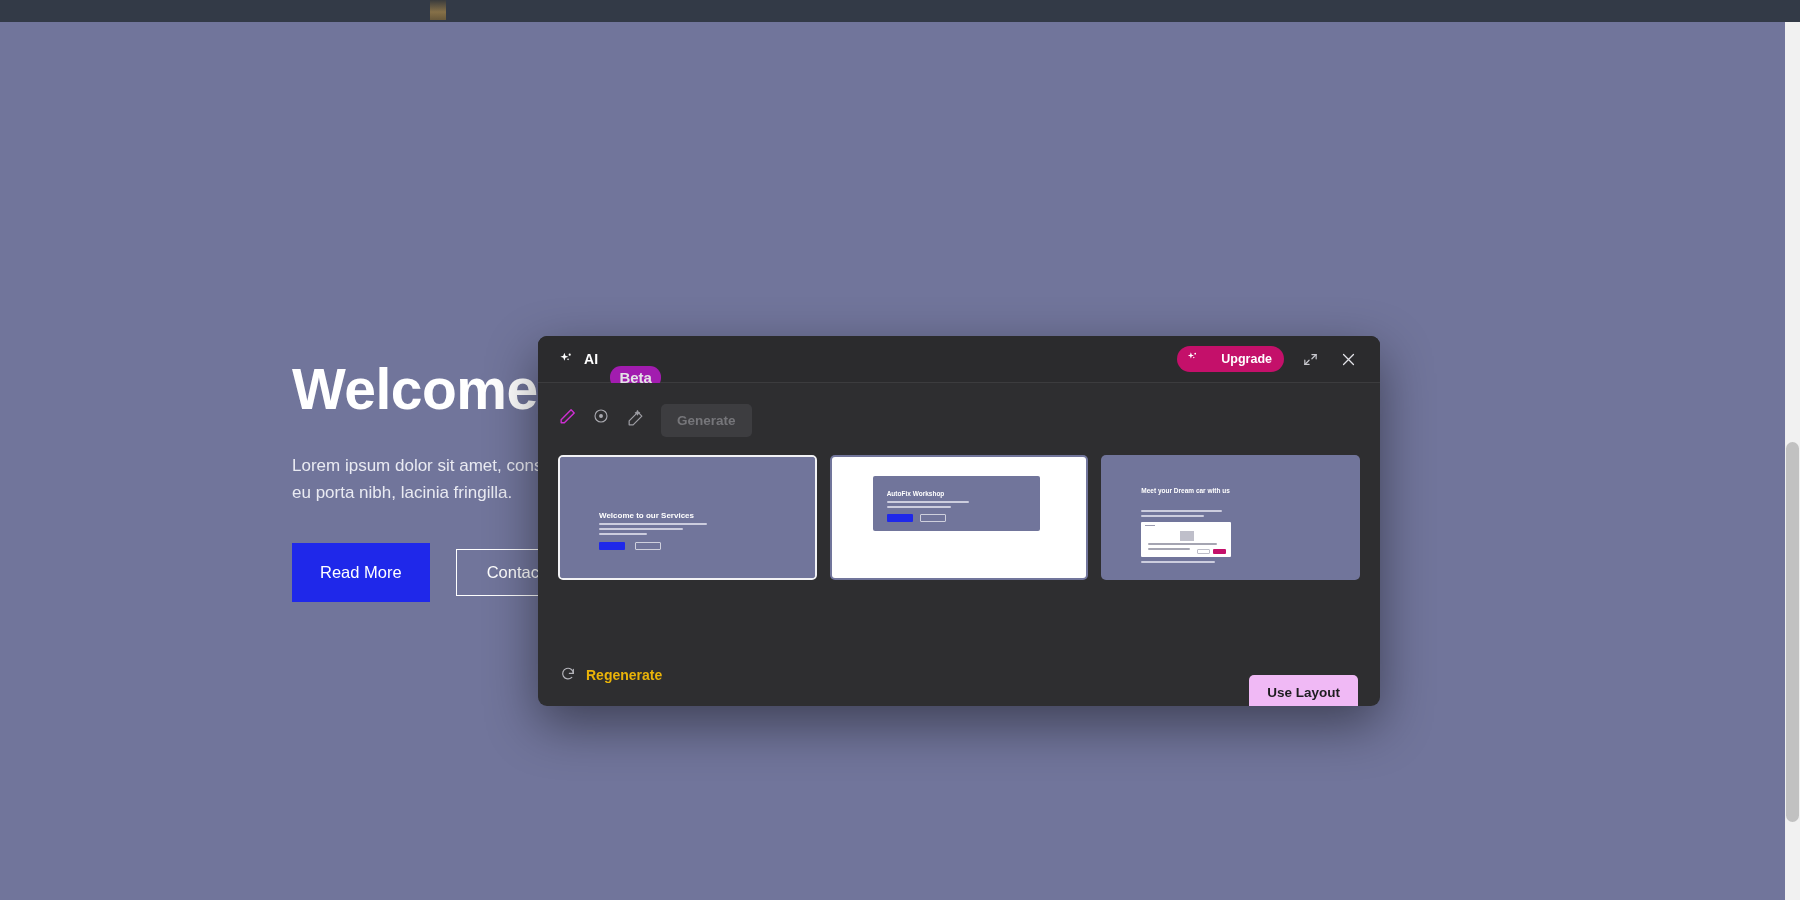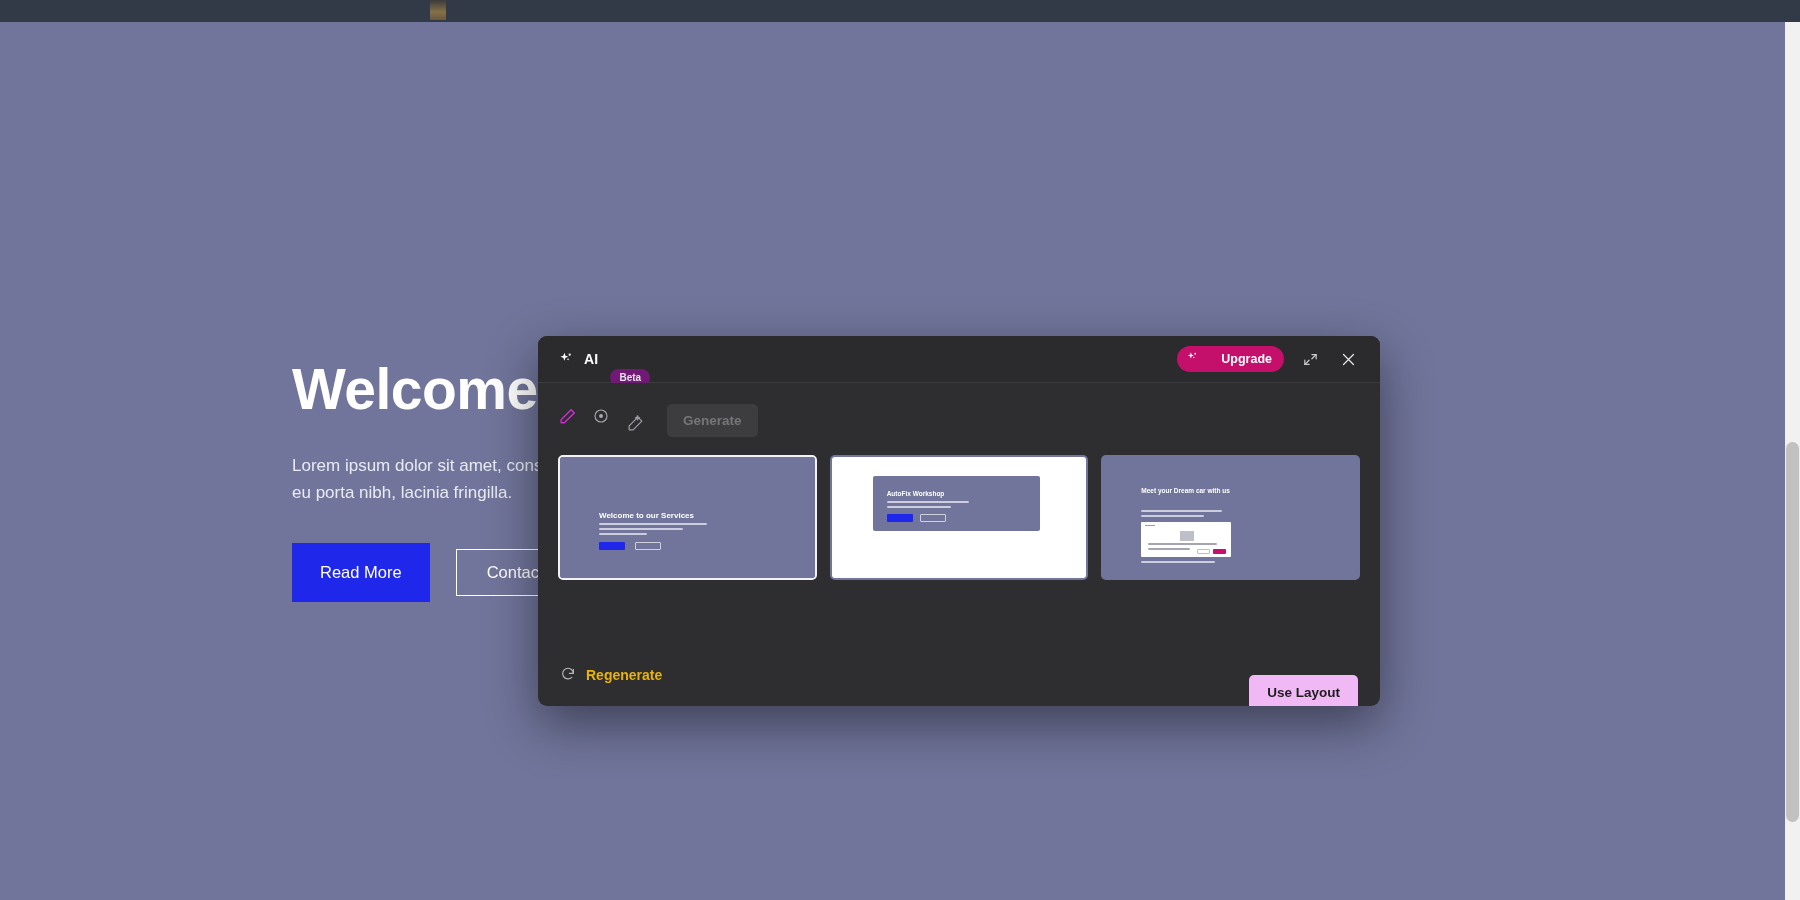--- a/index.html
+++ b/index.html
@@ -89,22 +89,22 @@
     background: #2b2b2d;
     border-bottom: 1px solid #3c3c3e;
     display: flex; align-items: center;
     padding: 0 20px;
     justify-content: space-between;
   }
   #brand { display: flex; align-items: center; gap: 9px; }
   .sparkle-icon { width: 17px; height: 17px; display: block; }
   #brand-label { color: #fff; font-size: 14px; font-weight: bold; letter-spacing: .2px; }
   #beta-badge {
-    background: #701a75; color: #e3e3e6;
-    font-size: 10px; font-weight: bold;
+    background: #a21caf; color: #e3e3e6;
+    font-size: 15px; font-weight: bold;
     padding: 3px 9px; border-radius: 11px;
     margin-left: 3px;
     margin-top: 36px;
   }
   #header-right { margin-left: auto; display: flex; align-items: center; gap: 14px; }
   #upgrade-btn {
     display: flex; align-items: center; gap: 22px;
     background: #c4106a; color: #fff;
     border: none; border-radius: 13px;
     font-family: inherit; font-size: 12.5px; font-weight: bold;
@@ -132,21 +132,21 @@
     flex: 1 1 auto;
     padding-right: 14px;
   }
   #prompt-text {
     color: #6e6e72; font-size: 14.5px; line-height: 1.42;
     border-bottom: 2px dotted #6a6a6d;
     padding-bottom: 12px;
     min-height: 62px;
   }
   #prompt-actions {
-    flex: 0 0 auto; display: flex; align-items: flex-end; gap: 22px;
+    flex: 0 0 auto; display: flex; align-items: center; gap: 16px;
     padding-top: 3px;
   }
   #generate-btn {
     background: #3d3d40; color: #76767a;
     border: none; border-radius: 5px;
     font-family: inherit; font-size: 13.5px; font-weight: bold;
     padding: 9px 16px;
     cursor: not-allowed;
   }
 

